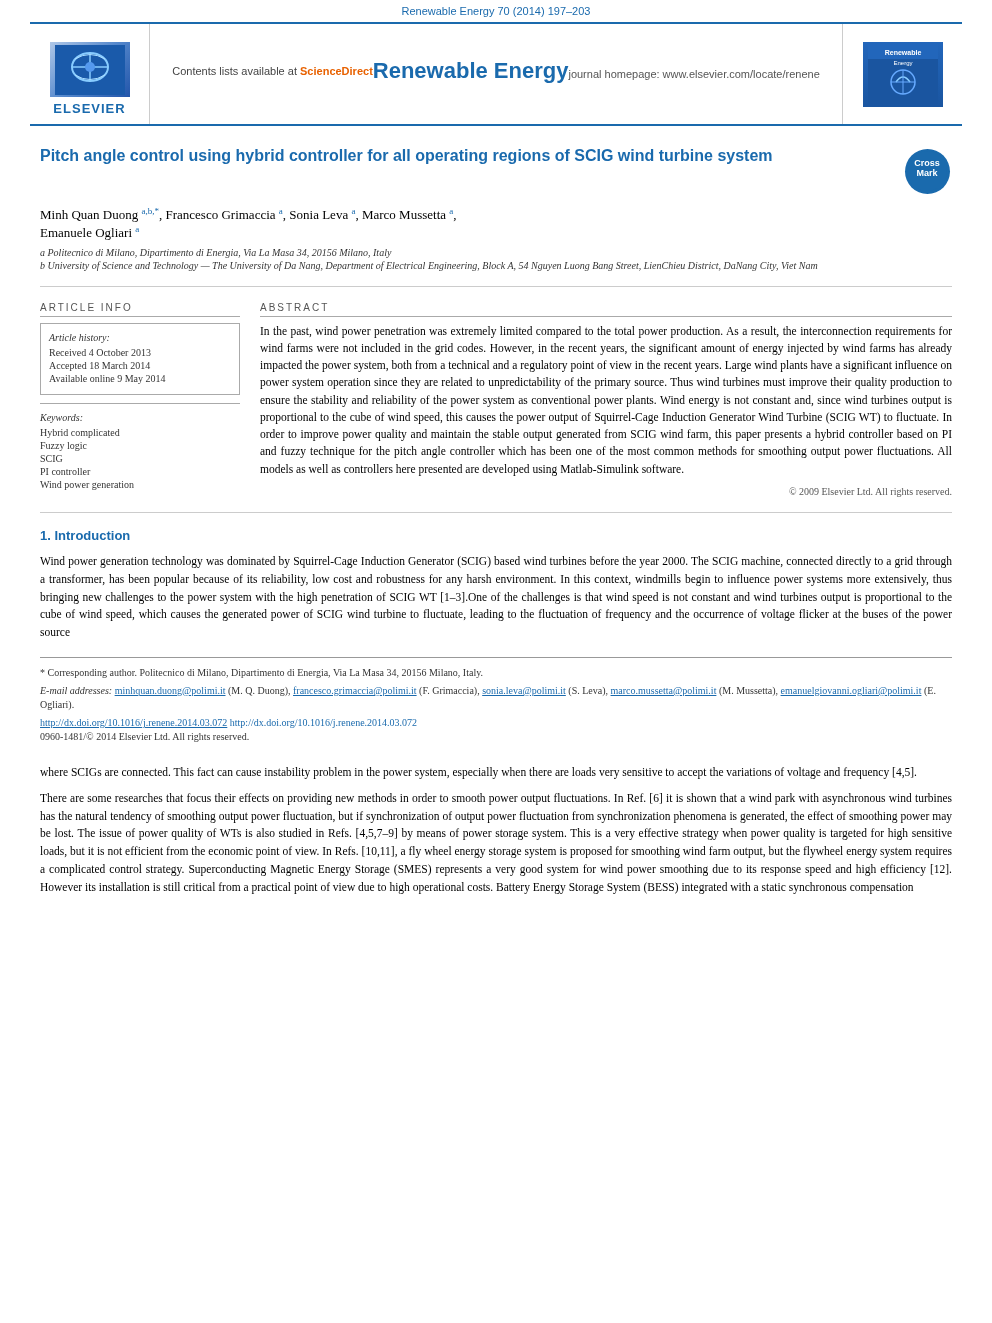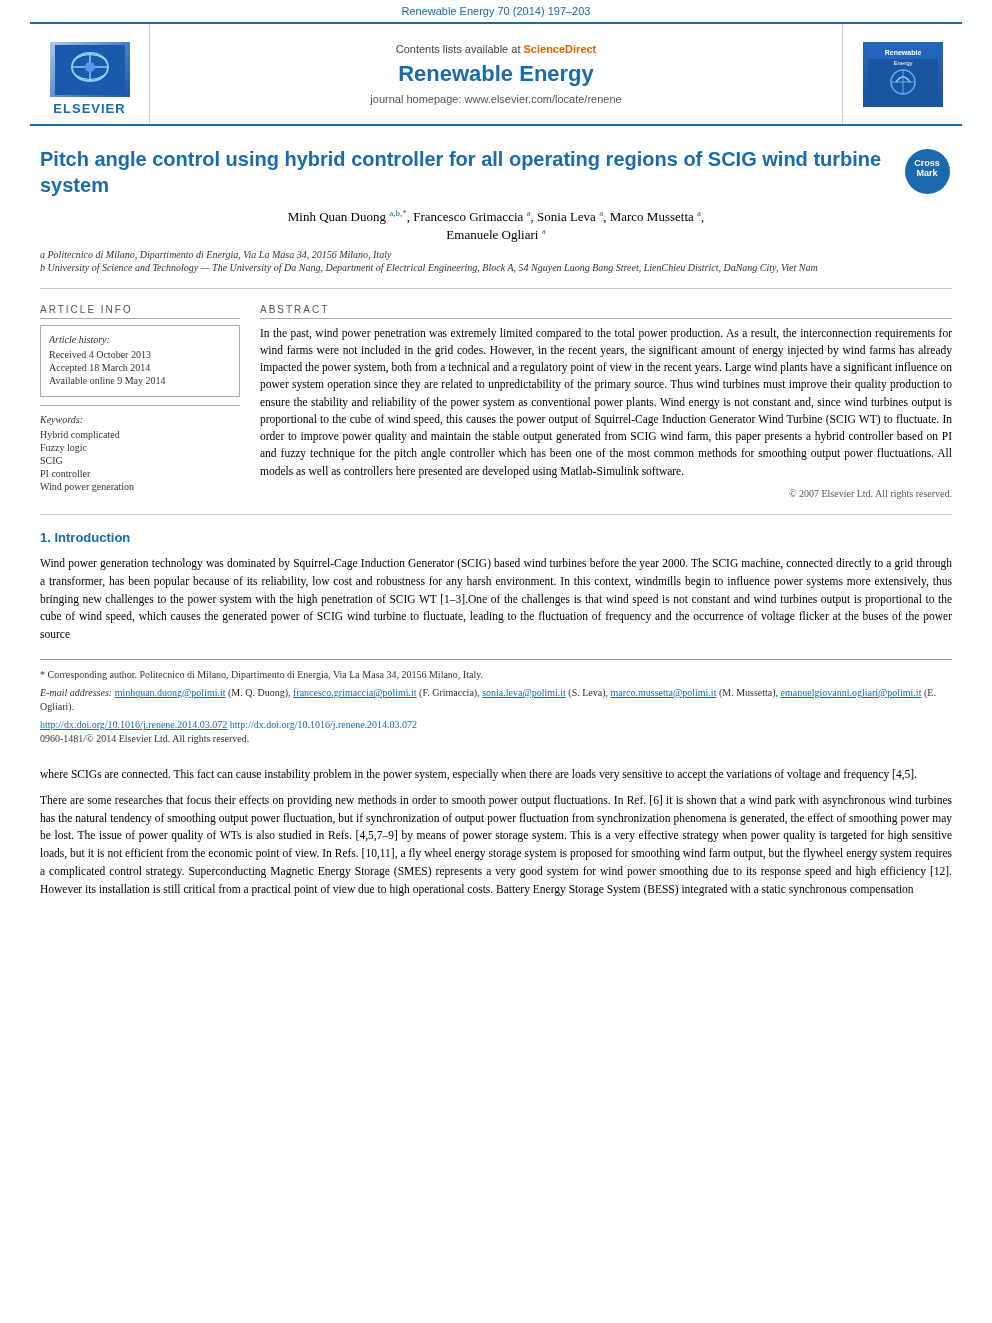--- a/index.html
+++ b/index.html
@@ -44,21 +44,21 @@
     .elsevier-text {
       font-size: 13px;
       font-weight: bold;
       color: #1a6aad;
       letter-spacing: 1px;
       font-family: Arial, sans-serif;
     }
     .journal-center {
       flex: 1;
       display: flex;
-      flex-direction: column;
+      flex-direction: row;
       align-items: center;
       justify-content: center;
       padding: 10px;
     }
     .science-direct-line {
       font-size: 11px;
       color: #444;
       margin-bottom: 6px;
       font-family: Arial, sans-serif;
     }
@@ -102,21 +102,21 @@
     }
     .paper-content {
       padding: 20px 40px;
     }
     .paper-title-section {
       display: flex;
       align-items: flex-start;
       margin-bottom: 10px;
     }
     .paper-title {
-      font-size: 20px;
+      font-size: 16px;
       font-weight: bold;
       color: #1a6aad;
       line-height: 1.3;
       flex: 1;
       font-family: Arial, sans-serif;
     }
     .crossmark-logo {
       width: 50px;
       height: 50px;
       margin-left: 15px;
@@ -136,21 +136,20 @@
       color: #fff;
       font-size: 8px;
       font-family: Arial, sans-serif;
       text-align: left;
       font-weight: bold;
     }
     .authors {
       font-size: 13px;
       margin-bottom: 6px;
       color: #000;
-      text-align: center;
     }
     .authors sup {
       color: #1a6aad;
       font-size: 9px;
     }
     .affiliations {
       font-size: 10px;
       color: #333;
       margin-bottom: 15px;
       font-style: italic;
@@ -373,21 +372,21 @@
         <div class="keyword-item">Fuzzy logic</div>
         <div class="keyword-item">SCIG</div>
         <div class="keyword-item">PI controller</div>
         <div class="keyword-item">Wind power generation</div>
       </div>
     </div>
 
     <div class="abstract-col">
       <div class="section-header">ABSTRACT</div>
       <p class="abstract-text">In the past, wind power penetration was extremely limited compared to the total power production. As a result, the interconnection requirements for wind farms were not included in the grid codes. However, in the recent years, the significant amount of energy injected by wind farms has already impacted the power system, both from a technical and a regulatory point of view in the recent years. Large wind plants have a significant influence on power system operation since they are related to unpredictability of the primary source. Thus wind turbines must improve their quality production to ensure the stability and reliability of the power system as conventional power plants. Wind energy is not constant and, since wind turbines output is proportional to the cube of wind speed, this causes the power output of Squirrel-Cage Induction Generator Wind Turbine (SCIG WT) to fluctuate. In order to improve power quality and maintain the stable output generated from SCIG wind farm, this paper presents a hybrid controller based on PI and fuzzy technique for the pitch angle controller which has been one of the most common methods for smoothing output power fluctuations. All models as well as controllers here presented are developed using Matlab-Simulink software.</p>
-      <div class="copyright-line">© 2007 Elsevier Ltd. All rights reserved.</div>
+      <div class="copyright-line">© 2009 Elsevier Ltd. All rights reserved.</div>
     </div>
 
   </div>
 
   <hr class="divider">
 
   <div>
     <div class="section-title">
       <span>1.</span>
       <span>Introduction</span>

